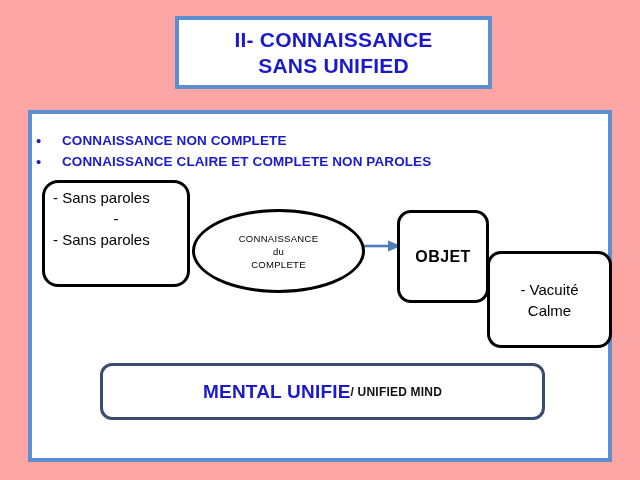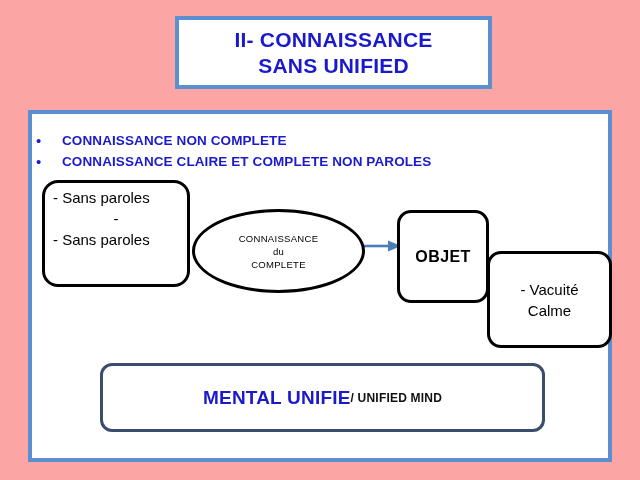--- a/index.html
+++ b/index.html
@@ -186,21 +186,21 @@
     white-space: pre;
     text-align: center;
   }
 
   
   .box-bottom {
     position: absolute;
     left: 100px;
     top: 363px;
     width: 445px;
-    height: 69px;
+    height: 57px;
     box-sizing: border-box;
     border: 3px solid #3A4D6E;
     border-radius: 12px;
     background: #ffffff;
     display: flex;
     align-items: center;
     justify-content: center;
     z-index: 3;
   }
   .mental-fr {

